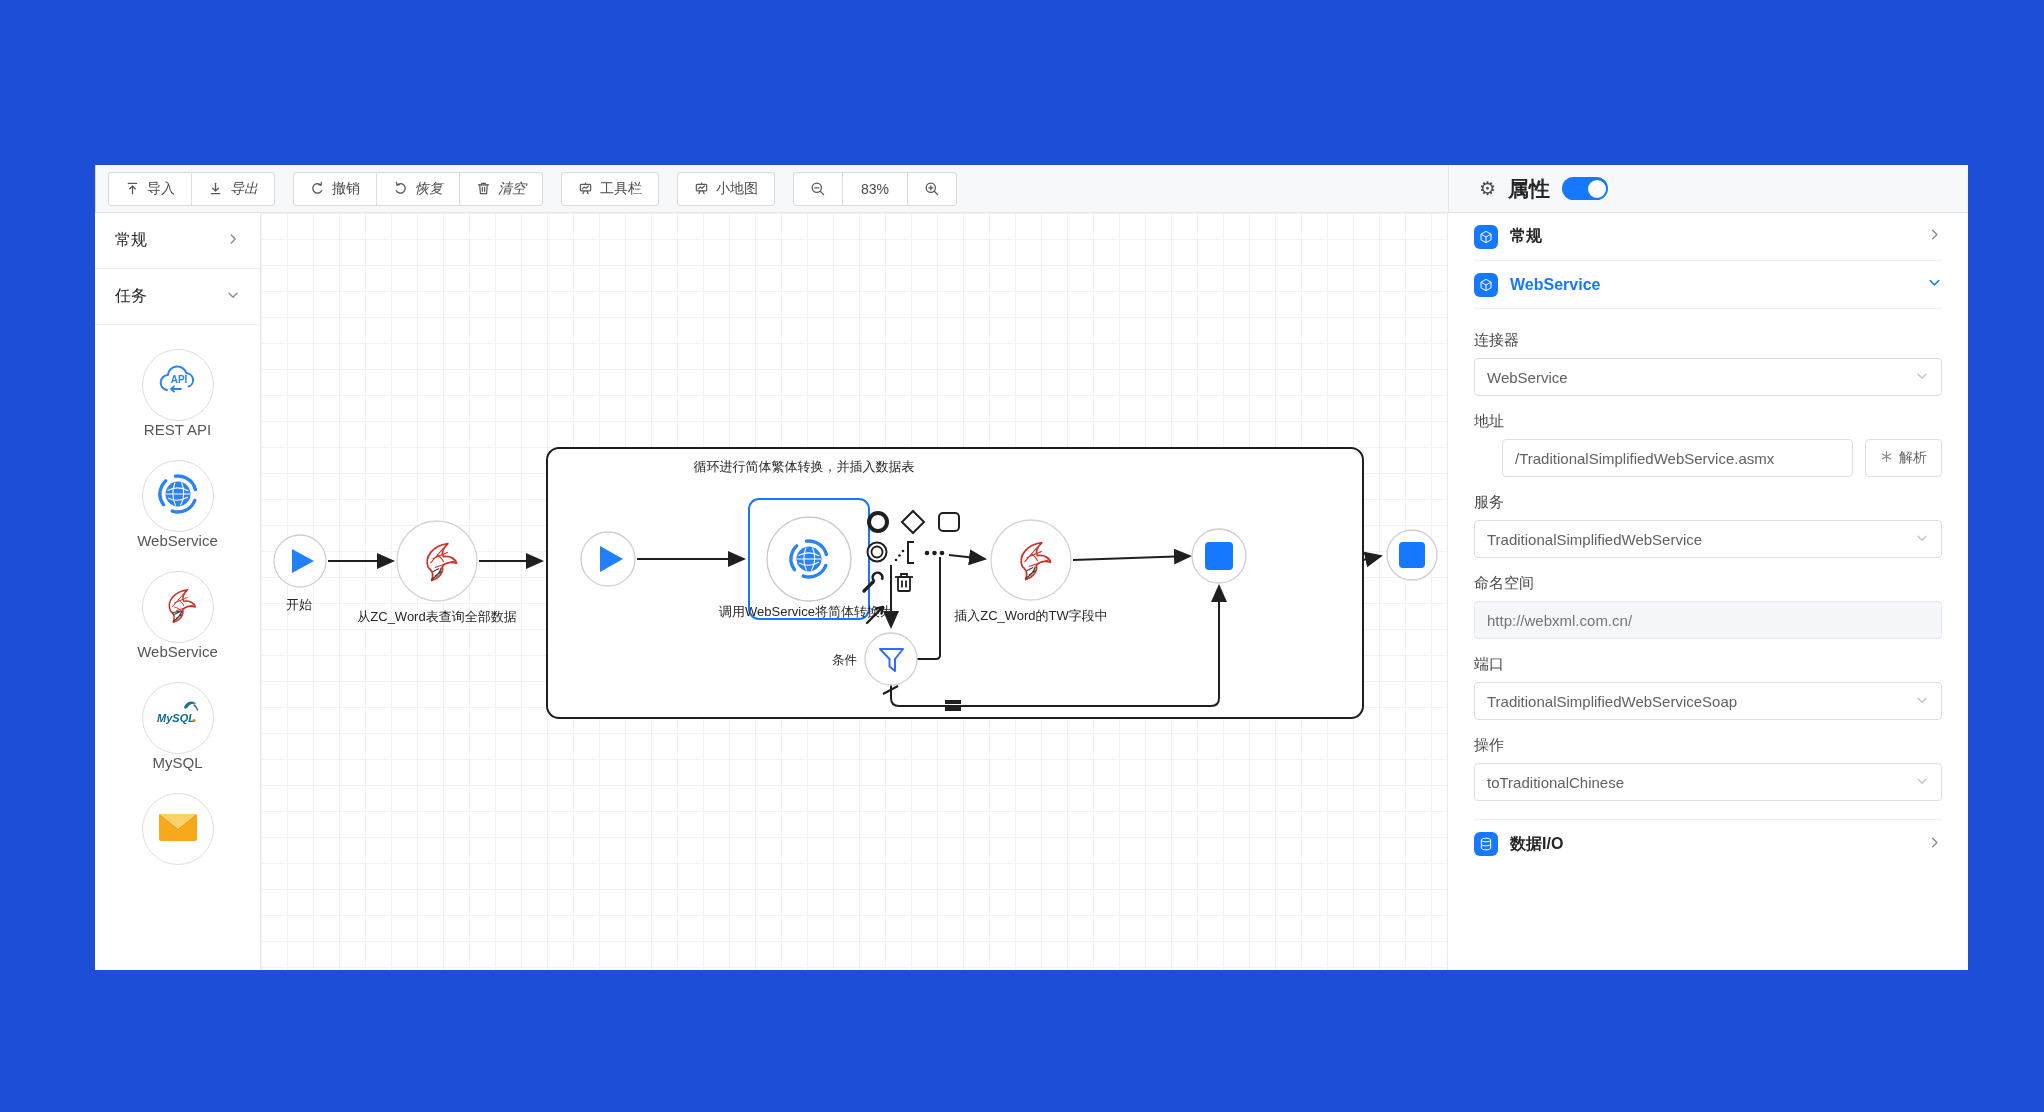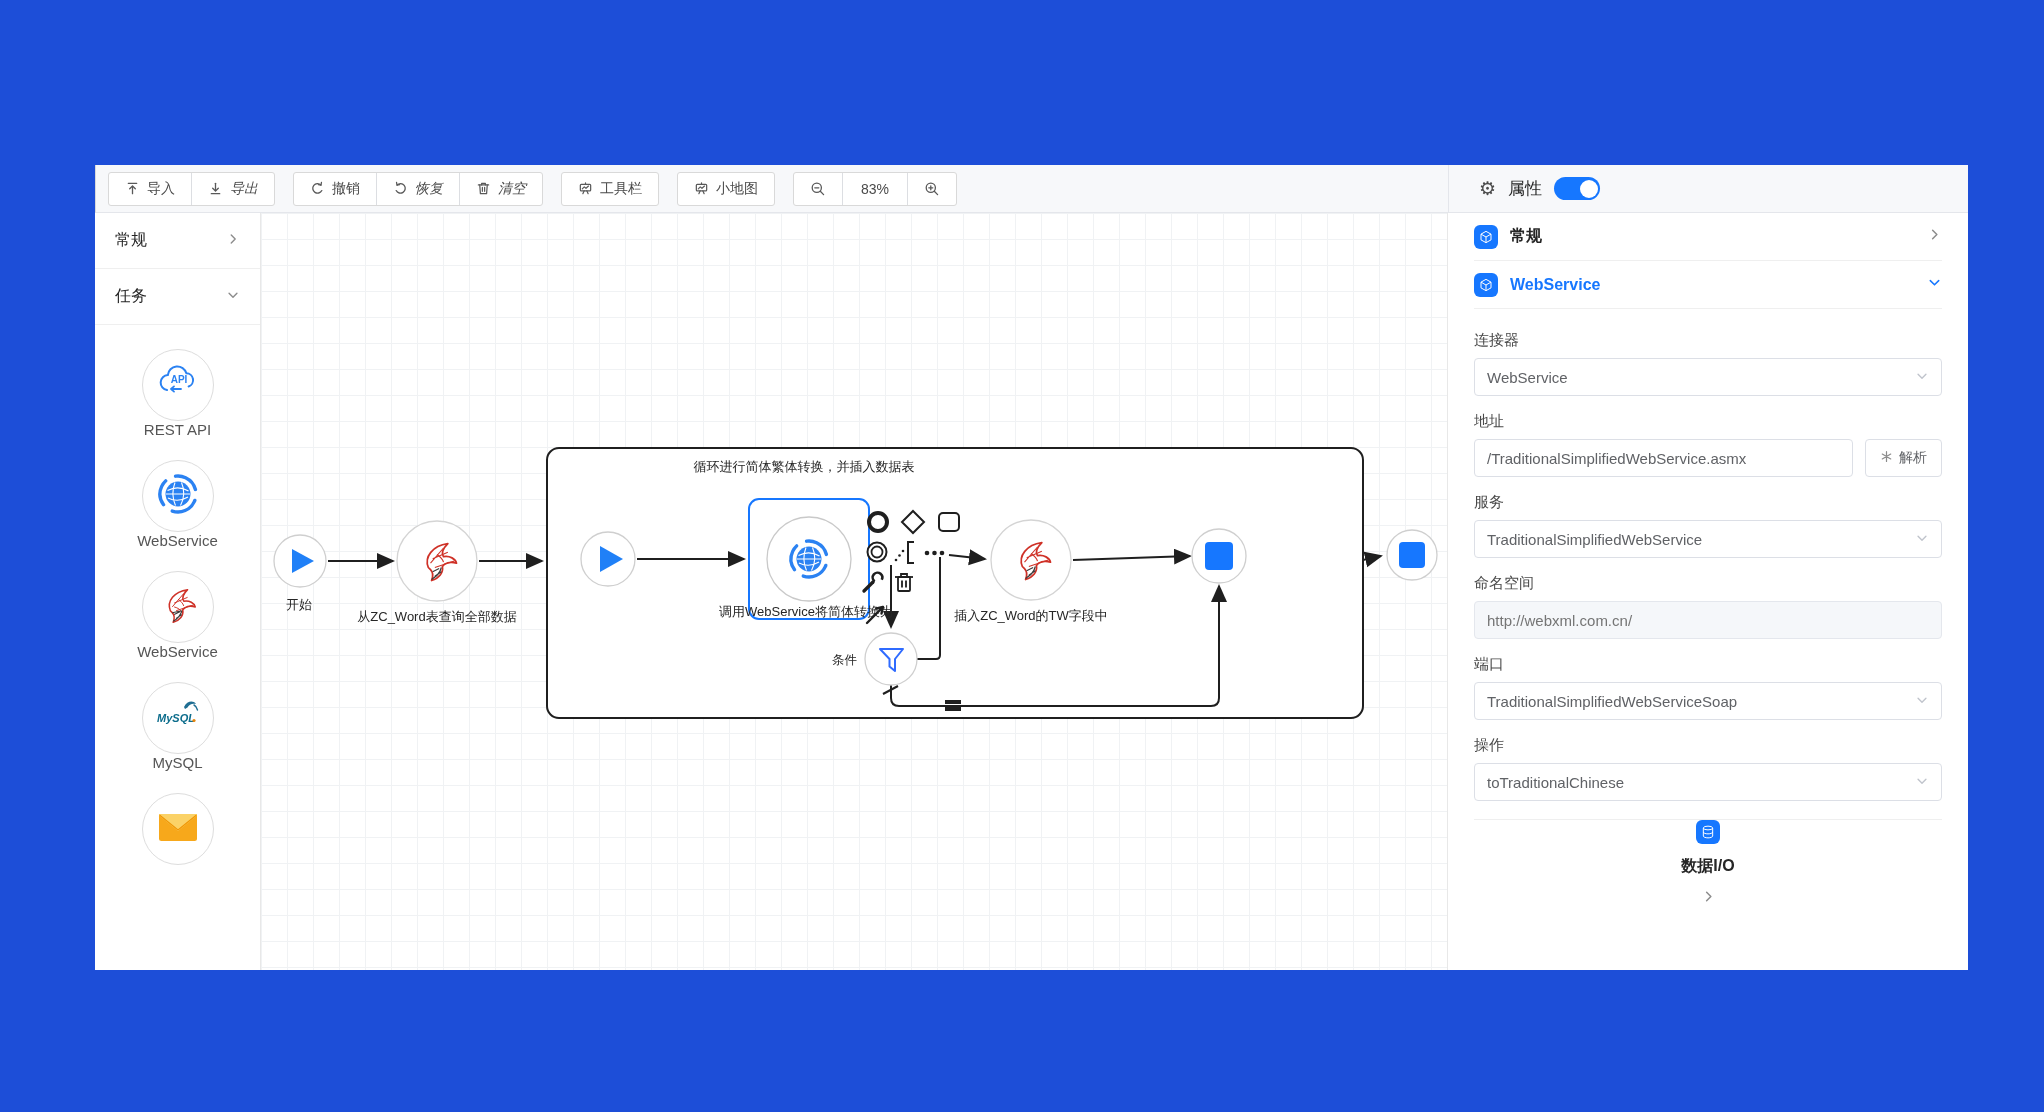--- a/index.html
+++ b/index.html
@@ -10,21 +10,21 @@
   
   .topbar { height:48px; display:flex; background:#f7f8fa; border-bottom:1px solid #e4e6eb; border-left:1px solid #d9d9d9; }
   .topbar-left { width:1352px; display:flex; align-items:center; padding-left:12px; gap:18px; }
   .topbar-right { flex:1; border-left:1px solid #e4e6eb; display:flex; align-items:center; padding:0 30px; gap:12px; }
   .btn-group { display:flex; background:#fff; border:1px solid #d9d9d9; border-radius:3px; height:34px; }
   .tbtn { display:flex; align-items:center; gap:7px; padding:0 16px; font-size:14px; color:#4a4a4a; cursor:pointer; white-space:nowrap; }
   .tbtn + .tbtn { border-left:1px solid #dcdee2;font-style:italic; }
   .tbtn svg { display:block; }
   .zoom-val { display:flex; align-items:center; padding:0 18px; font-size:14px; color:#4a4a4a; border-left:1px solid #dcdee2; border-right:1px solid #dcdee2; }
   .gear { font-size:19px; color:#4a4a4a; line-height:1; }
-  .props-label { font-size:17px; color:#262626; }
+  .props-label { font-size:21px; color:#262626;font-weight:bold; }
   .toggle { width:46px; height:23px; border-radius:12px; background:#1677ff; position:relative; cursor:pointer; }
   .toggle::after { content:''; position:absolute; right:2.5px; top:2.5px; width:18px; height:18px; border-radius:50%; background:#fff; }
 
   
   .main { display:flex; height:757px; }
 
   
   .sidebar { width:166px; border-right:1px solid #e8e8e8; background:#fff; overflow:hidden; }
   .side-group { height:56px; display:flex; align-items:center; justify-content:space-between; padding:0 20px; border-bottom:1px solid #efefef; font-size:16px; color:#262626; cursor:pointer; }
   .side-items { display:flex; flex-direction:column; align-items:center; padding-top:24px; }
@@ -45,21 +45,21 @@
   .sect .s-label { font-size:16px; color:#262626; font-weight:600; flex:1; }
   .sect.active .s-label { color:#1677ff; }
   .form { padding-top:6px; }
   .f-label { font-size:15px; color:#4a4a4a; margin:16px 0 8px; }
   .control { height:38px; border:1px solid #dcdfe6; border-radius:4px; background:#fff; display:flex; align-items:center; padding:0 12px; font-size:15px; color:#606266; }
   .control.select { justify-content:space-between; cursor:pointer; }
   .control input { border:none; outline:none; width:100%; font-size:15px; color:#606266; font-family:inherit; background:transparent; }
   .control.disabled { background:#f5f7fa; border-color:#e4e7ed; }
   .control.disabled input { color:#bfc4cc; }
   .addr-row { display:flex; gap:12px; }
-  .addr-row .control { flex:1; }
+  .addr-row .control { flex:1;margin-left:28px; }
   .mini-btn { height:38px; padding:0 14px; border:1px solid #dcdfe6; border-radius:4px; background:#fff; display:flex; align-items:center; gap:6px; font-size:14px; color:#606266; cursor:pointer; flex:none;font-family:Liberation Mono, monospace; }
   .divider { height:1px; background:#efefef; margin-top:18px; }
 </style>
 </head>
 <body>
 
 <div class="page">
 <div class="app">
 
   <div class="topbar">
@@ -456,21 +456,21 @@
         <div class="control select">
           <span>toTraditionalChinese</span>
           <span><svg width="14" height="14" viewBox="0 0 16 16" fill="none" stroke="#c0c4cc" stroke-width="1.6" stroke-linecap="round" stroke-linejoin="round">
                   <path d="M3.5 6 L8 10.5 L12.5 6"></path>
                 </svg></span>
         </div>
 
         <div class="divider"></div>
       </div>
 
-      <div class="sect" style="border-bottom:none;flex-direction:column;">
+      <div class="sect" style="border-bottom:none;">
         <span class="s-ico">
           <svg width="16" height="16" viewBox="0 0 24 24" fill="none" stroke="#fff" stroke-width="1.5">
                 <ellipse cx="12" cy="6" rx="7" ry="2.8"></ellipse>
                 <path d="M5 6 V18 C5 19.6 8.1 20.8 12 20.8 C15.9 20.8 19 19.6 19 18 V6"></path>
                 <path d="M5 12 C5 13.6 8.1 14.8 12 14.8 C15.9 14.8 19 13.6 19 12"></path>
               </svg>
         </span>
         <span class="s-label">数据I/O</span>
         <span><svg width="15" height="15" viewBox="0 0 16 16" fill="none" stroke="#8c8c8c" stroke-width="1.6" stroke-linecap="round" stroke-linejoin="round">
                 <path d="M6 3.5 L10.5 8 L6 12.5"></path>

